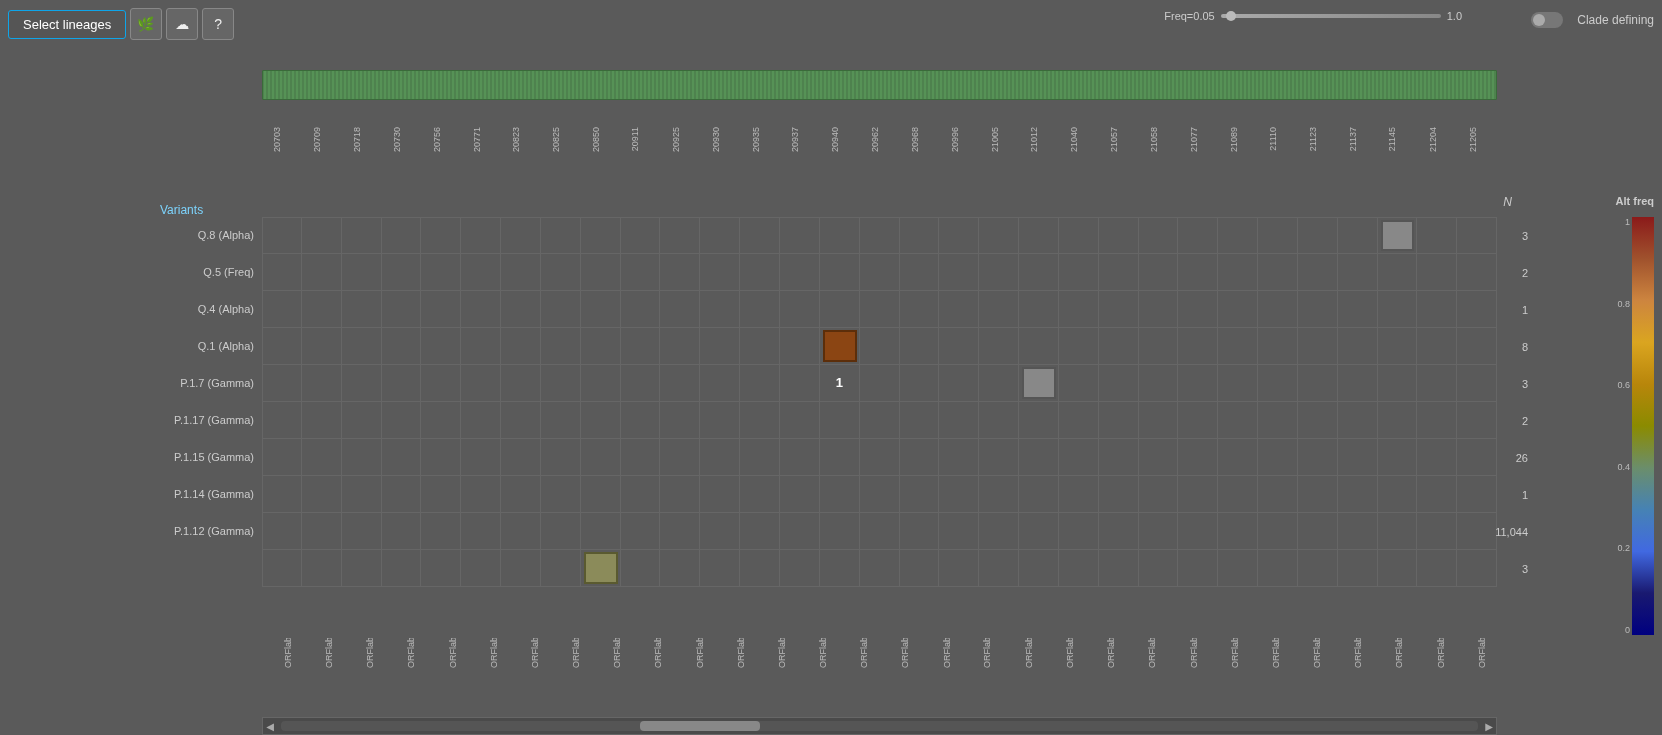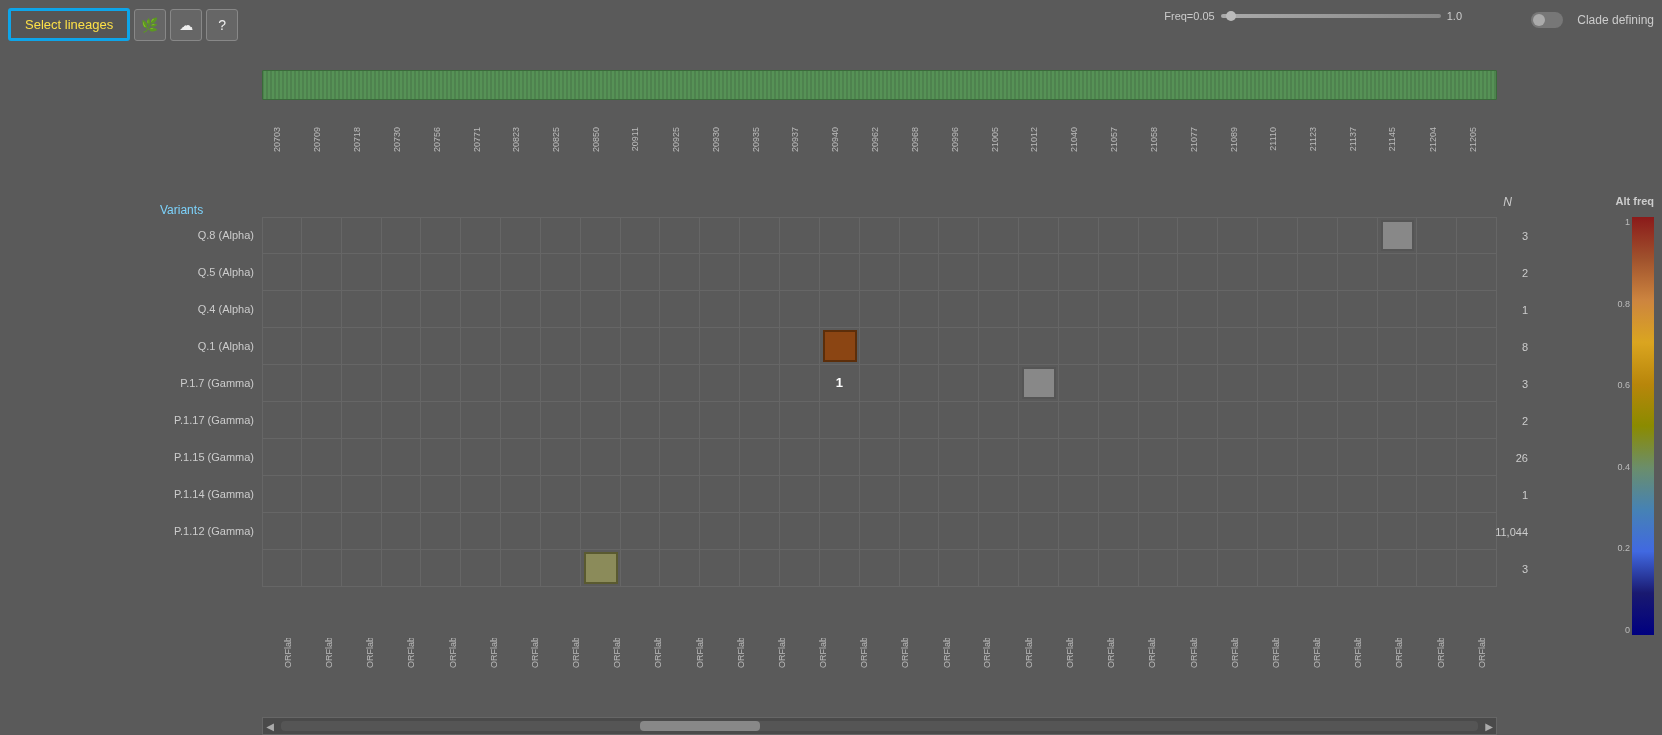--- a/index.html
+++ b/index.html
@@ -19,22 +19,22 @@
       position: absolute;
       top: 8px;
       left: 8px;
       display: flex;
       align-items: center;
       gap: 4px;
       z-index: 10;
     }
     .btn-select-lineages {
       background: #555;
-      border: 3px solid #0ea5e9;
-      color: #fde047;
+      border: 1px solid #0ea5e9;
+      color: #ffffff;
       padding: 6px 14px;
       cursor: pointer;
       font-size: 13px;
       border-radius: 3px;
     }
     .icon-btn {
       background: #666;
       border: 1px solid #888;
       color: #eee;
       width: 32px;
@@ -505,21 +505,21 @@
     </div>
 
   <div class="variants-label">Variants</div>
 
   <div class="n-header">N</div>
 
   <div class="alt-freq-header">Alt freq</div>
 
   <div class="row-labels" id="row-labels">
       <div class="row-label">Q.8 (Alpha)</div>
-      <div class="row-label">Q.5 (Alpha)</div>
+      <div class="row-label">Q.5 (Freq)</div>
       <div class="row-label">Q.4 (Alpha)</div>
       <div class="row-label">Q.1 (Alpha)</div>
       <div class="row-label">P.1.7 (Gamma)</div>
       <div class="row-label">P.1.17 (Gamma)</div>
       <div class="row-label">P.1.15 (Gamma)</div>
       <div class="row-label">P.1.14 (Gamma)</div>
       <div class="row-label">P.1.12 (Gamma)</div>
     </div>
 
   <div class="grid-area" id="grid-area">

